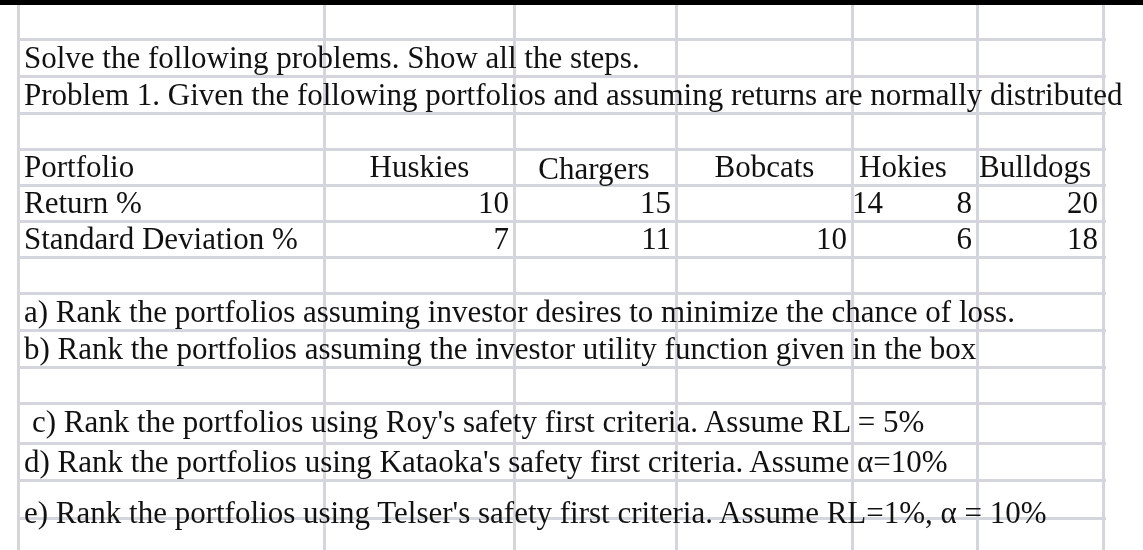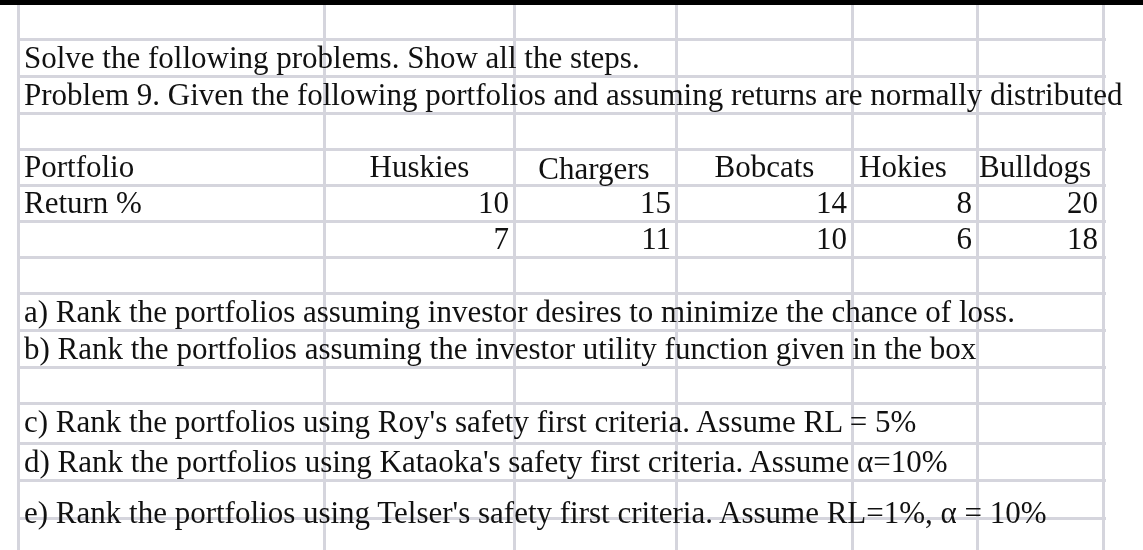--- a/index.html
+++ b/index.html
@@ -67,40 +67,41 @@
   <div class="grid-h" style="top:251px;"></div>
   <div class="grid-h" style="top:287px;"></div>
   <div class="grid-h" style="top:324px;"></div>
   <div class="grid-h" style="top:361px;"></div>
   <div class="grid-h" style="top:397px;"></div>
   <div class="grid-h" style="top:437px;"></div>
   <div class="grid-h" style="top:474px;"></div>
   <div class="grid-h" style="top:512px;"></div>
 
   <div class="cell-text" style="left:24px; top:36px;">Solve the following problems.  Show all the steps.</div>
-  <div class="cell-text" style="left:24px; top:73px;">Problem 9. Given the following portfolios and assuming returns are normally distributed</div>
+  <div class="cell-text" style="left:24px; top:73px;">Problem 1. Given the following portfolios and assuming returns are normally distributed</div>
 
   <div class="cell-text" style="left:24px; top:145px;">Portfolio</div>
   <div class="cell-text center" style="left:326px; width:187px; top:145px;">Huskies</div>
   <div class="cell-text center" style="left:516px; width:140px; top:147px;margin-left:8px;">Chargers</div>
   <div class="cell-text center" style="left:678px; width:173px; top:145px;">Bobcats</div>
   <div class="cell-text center" style="left:854px; width:98px; top:145px;">Hokies</div>
   <div class="cell-text center" style="left:979px; width:100px; top:145px;">Bulldogs</div>
 
   <div class="cell-text" style="left:24px; top:181px;">Return %</div>
   <div class="cell-text right" style="left:326px; width:183px; top:181px;">10</div>
   <div class="cell-text right" style="left:516px; width:155px; top:181px;">15</div>
-  <div class="cell-text right" style="left:678px; width:169px; top:181px;">14</div>
+  <div class="cell-text right" style="left:678px; width:169px; top:181px;padding-left:36px;">14</div>
   <div class="cell-text right" style="left:854px; width:118px; top:181px;">8</div>
   <div class="cell-text right" style="left:979px; width:119px; top:181px;">20</div>
 
+  <div class="cell-text" style="left:24px; top:217px;">Standard Deviation %</div>
   <div class="cell-text right" style="left:326px; width:183px; top:217px;">7</div>
   <div class="cell-text right" style="left:516px; width:155px; top:217px;">11</div>
   <div class="cell-text right" style="left:678px; width:169px; top:217px;">10</div>
   <div class="cell-text right" style="left:854px; width:118px; top:217px;">6</div>
   <div class="cell-text right" style="left:979px; width:119px; top:217px;">18</div>
 
   <div class="cell-text" style="left:24px; top:290px;">a) Rank the portfolios assuming investor desires to minimize the chance of loss.</div>
   <div class="cell-text" style="left:24px; top:327px;">b) Rank the portfolios assuming the investor utility function given in the box</div>
-  <div class="cell-text" style="left:24px; top:400px;">c) Rank the portfolios using Roy's safety first criteria.  Assume RL = 5%</div>
+  <div class="cell-text" style="left:32px; top:400px;">c) Rank the portfolios using Roy's safety first criteria.  Assume RL = 5%</div>
   <div class="cell-text" style="left:24px; top:440px;">d) Rank the portfolios using Kataoka's safety first criteria. Assume α=10%</div>
   <div class="cell-text" style="left:24px; top:477px;margin-top:14px;">e) Rank the portfolios using Telser's safety first criteria. Assume RL=1%, α = 10%</div>
 </div>
 
 </body></html>

